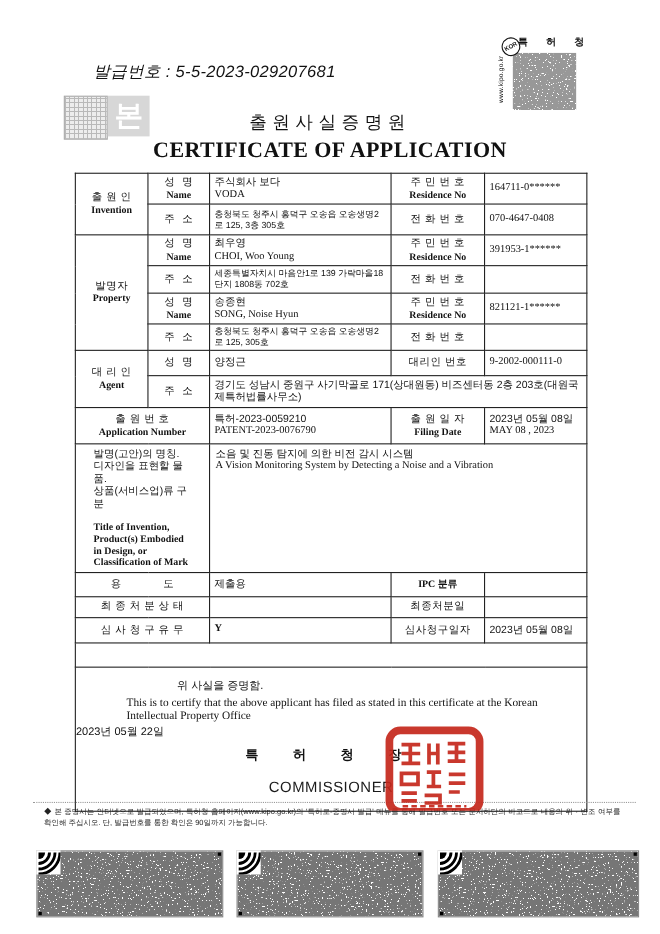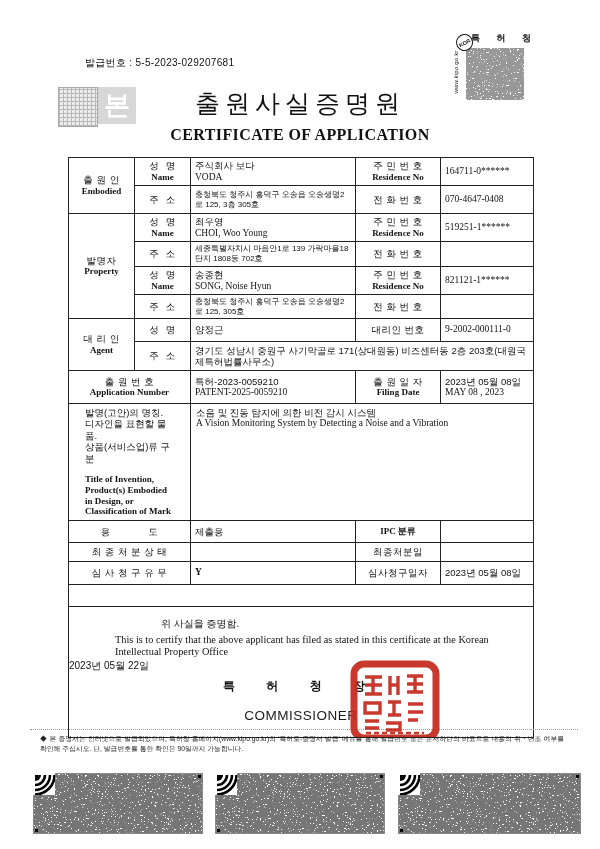--- a/index.html
+++ b/index.html
@@ -1,24 +1,24 @@
 <!DOCTYPE html>
 <html><head>
 <meta charset="utf-8">
 <style>
   html,body{margin:0;padding:0;background:#fff;}
   .page{position:relative;width:600px;height:849px;background:#fff;overflow:hidden;
         font-family:"Liberation Sans",sans-serif;color:#111;}
 
   
-  .issue-no{position:absolute;left:85px;top:56px;font-size:10px;letter-spacing:.3px;}
-  .title-ko{position:absolute;left:0;top:87px;width:100%;text-align:center;
-            font-size:25px;letter-spacing:5px;font-weight:500;}
+  .issue-no{position:absolute;left:85px;top:56px;font-size:15px;letter-spacing:.3px;font-style:italic;}
+  .title-ko{position:absolute;left:0;top:101px;width:100%;text-align:center;
+            font-size:16px;letter-spacing:5px;font-weight:500;}
   .title-en{position:absolute;left:0;top:126px;width:100%;text-align:center;
-            font-family:"Liberation Serif",serif;font-weight:bold;font-size:16px;letter-spacing:.4px;}
+            font-family:"Liberation Serif",serif;font-weight:bold;font-size:20px;letter-spacing:.4px;}
 
   
   .stamp{position:absolute;left:450px;top:24px;width:86px;height:80px;}
   .stamp-agency{position:absolute;left:21px;top:8px;font-size:9px;font-weight:bold;
                 letter-spacing:7px;white-space:pre;}
   .kor-circle{position:absolute;left:6px;top:10px;width:15px;height:15px;border:1.6px solid #111;
               border-radius:50%;display:flex;align-items:center;justify-content:center;
               font-size:5.5px;font-weight:bold;transform:rotate(-28deg);background:#fff;z-index:2;}
   .stamp-url{position:absolute;left:-20px;top:45px;width:52px;text-align:center;font-size:6px;
              transform:rotate(-90deg);letter-spacing:.2px;}
@@ -108,21 +108,21 @@
         <col style="width:56px">
         <col style="width:165px">
         <col style="width:85px">
         <col style="width:93px">
       </colgroup>
 
     <tbody>
         <tr style="height:28px">
       <td rowspan="2" class="c">
         <div class="lbl">출 원 인</div>
-        <div class="en">Embodied</div>
+        <div class="en">Invention</div>
       </td>
       <td class="c">
         <div class="lbl prewrap">성  명</div>
         <div class="en">Name</div>
       </td>
       <td>
         <div>주식회사 보다</div>
         <div class="serif" style="font-weight:normal">VODA</div>
       </td>
       <td class="c">
@@ -148,21 +148,21 @@
         <div class="en">Name</div>
       </td>
       <td>
         <div>최우영</div>
         <div class="serif">CHOI, Woo Young</div>
       </td>
       <td class="c">
         <div class="lbl">주 민 번 호</div>
         <div class="en">Residence No</div>
       </td>
-      <td class="serif">519251-1******</td>
+      <td class="serif">391953-1******</td>
     </tr>
     <tr style="height:25px">
       <td class="c lbl prewrap">주  소</td>
       <td class="small">세종특별자치시 마음안1로 139 가락마을18단지 1808동 702호</td>
       <td class="c lbl">전 화 번 호</td>
       <td class="serif"></td>
     </tr>
     <tr style="height:28px">
       <td class="c">
         <div class="lbl prewrap">성  명</div>
@@ -200,21 +200,21 @@
       <td colspan="3">경기도 성남시 중원구 사기막골로 171(상대원동) 비즈센터동 2층 203호(대원국제특허법률사무소)</td>
     </tr>
 
     <tr style="height:33px">
       <td colspan="2" class="c">
         <div class="lbl">출 원 번 호</div>
         <div class="en">Application Number</div>
       </td>
       <td>
         <div>특허-2023-0059210</div>
-        <div class="serif">PATENT-2025-0059210</div>
+        <div class="serif">PATENT-2023-0076790</div>
       </td>
       <td class="c">
         <div class="lbl">출 원 일 자</div>
         <div class="en">Filing Date</div>
       </td>
       <td>
         <div>2023년 05월 08일</div>
         <div class="serif">MAY 08 , 2023</div>
       </td>
     </tr>

